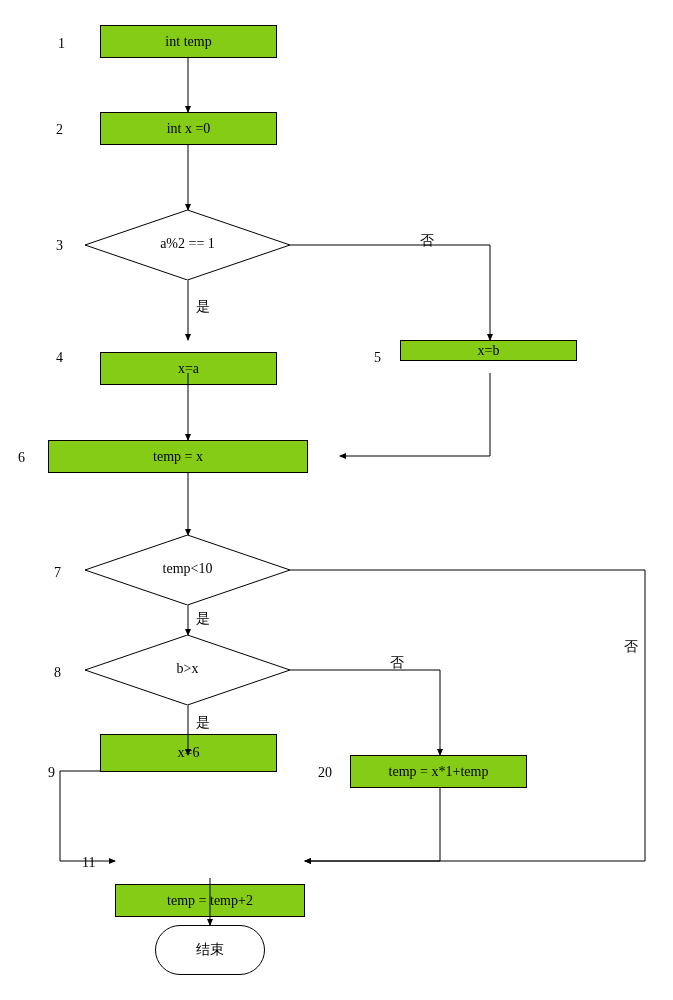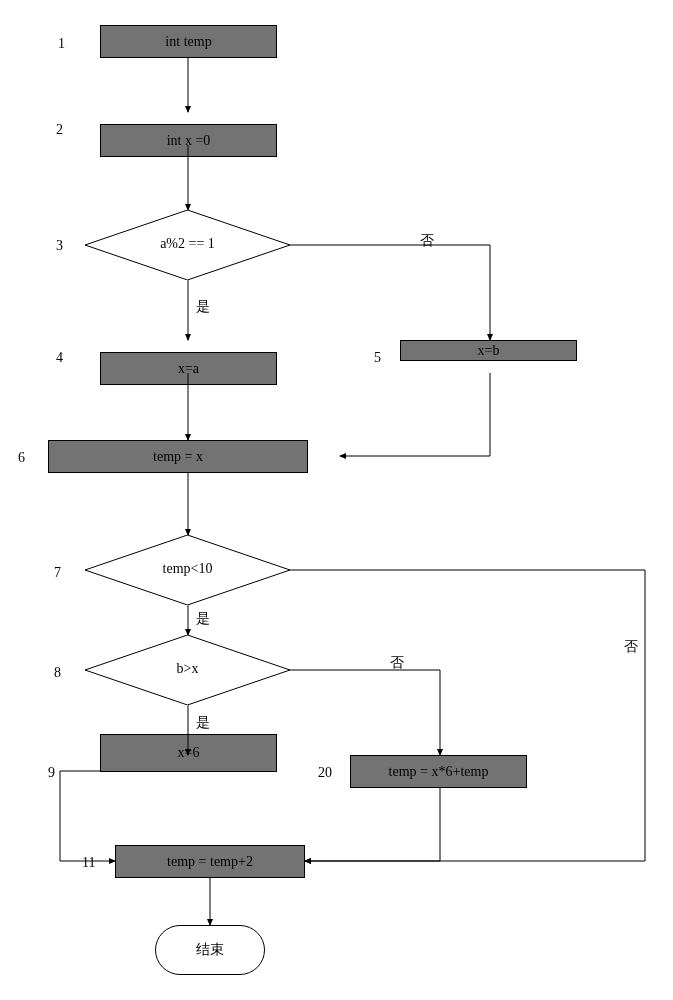--- a/index.html
+++ b/index.html
@@ -12,21 +12,21 @@
     height: 1000px;
     position: relative;
   }
   .node-label {
     position: absolute;
     font-size: 14px;
   }
   .rect {
     position: absolute;
     border: 1px solid #000;
-    background: #737373;
+    background: #84cc16;
     text-align: center;
     display: flex;
     align-items: center;
     justify-content: center;
     box-sizing: border-box;
   }
   .edge-label {
     position: absolute;
     font-size: 14px;
   }
@@ -76,45 +76,45 @@
 <div class="node-label" style="left:54px; top:565px;">7</div>
 <div class="node-label" style="left:54px; top:665px;">8</div>
 <div class="node-label" style="left:48px; top:765px;">9</div>
 <div class="node-label" style="left:318px; top:765px;">20</div>
 <div class="node-label" style="left:82px; top:855px;">11</div>
 
 <div class="rect" style="left:100px; top:25px; width:177px; height:33px;">
   <span>int temp</span>
 </div>
 
-<div class="rect" style="left:100px; top:112px; width:177px; height:33px;margin-top:12px;">
+<div class="rect" style="left:100px; top:112px; width:177px; height:33px;">
   <span>int x =0</span>
 </div>
 
 <div class="rect" style="left:100px; top:340px; width:177px; height:33px;margin-top:12px;">
   <span>x=a</span>
 </div>
 
 <div class="rect" style="left:400px; top:340px; width:177px; height:21px;">
   <span>x=b</span>
 </div>
 
 <div class="rect" style="left:48px; top:440px; width:260px; height:33px;">
   <span>temp = x</span>
 </div>
 
 <div class="rect" style="left:100px; top:734px; width:177px; height:38px;align-items:center;">
   <span>x=6</span>
 </div>
 
 <div class="rect" style="left:350px; top:755px; width:177px; height:33px;">
-  <span>temp = x*6+temp</span>
+  <span>temp = x*1+temp</span>
 </div>
 
-<div class="rect" style="left:115px; top:845px; width:190px; height:33px;">
+<div class="rect" style="left:115px; top:884px; width:190px; height:33px;">
   <span>temp = temp+2</span>
 </div>
 
 <svg class="diamond" style="position:absolute; left:85px; top:210px;" width="205" height="70">
   <polygon class="d-shape" points="102.5,0 205,35 102.5,70 0,35"></polygon>
   <text x="102.5" y="35">a%2 == 1</text>
 </svg>
 
 <svg class="diamond" style="position:absolute; left:85px; top:535px;" width="205" height="70">
   <polygon class="d-shape" points="102.5,0 205,35 102.5,70 0,35"></polygon>

